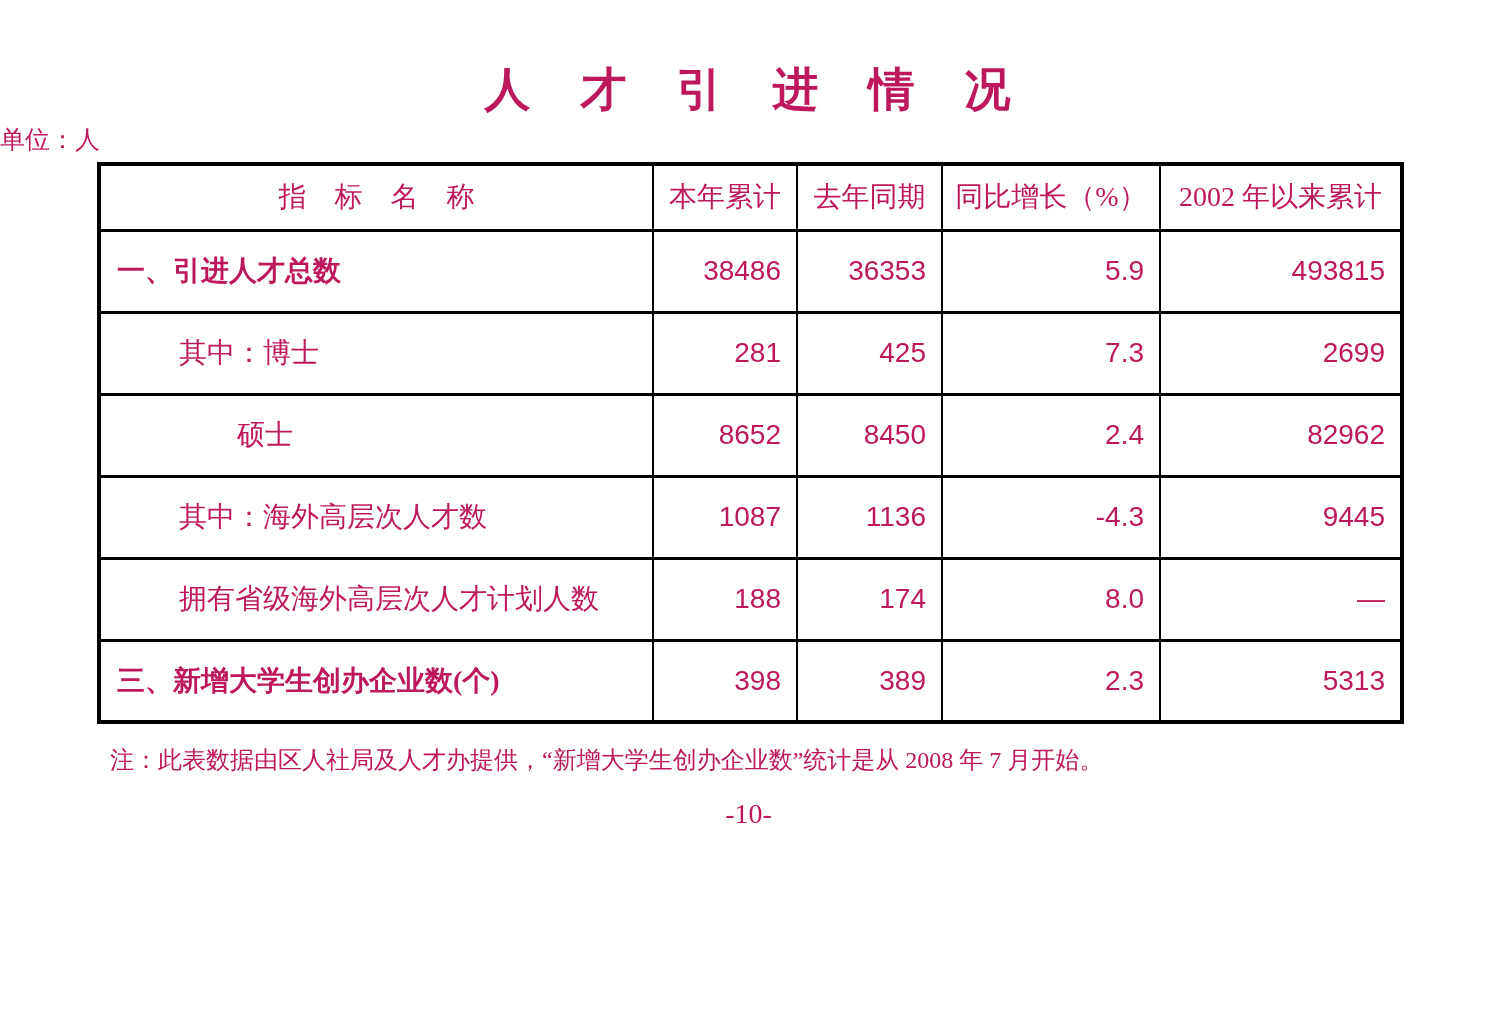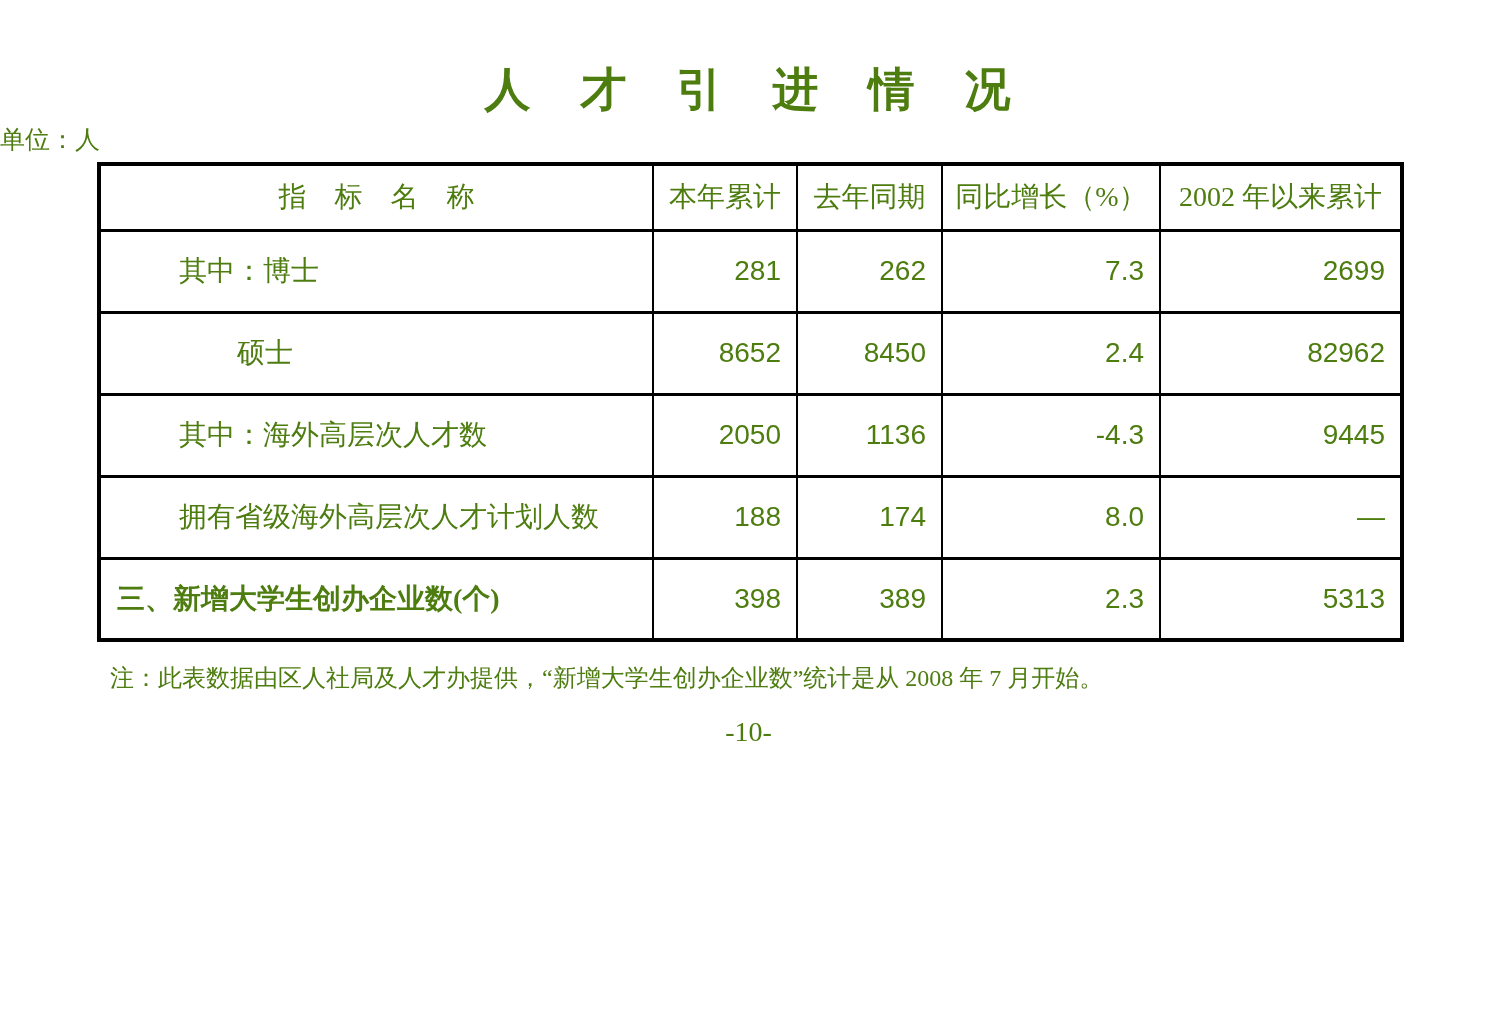--- a/index.html
+++ b/index.html
@@ -2,21 +2,21 @@
 <html><head>
 <meta charset="utf-8">
 <style>
   * { box-sizing: border-box; }
   html, body { margin: 0; padding: 0; background: #ffffff; }
   .page {
     position: relative;
     width: 1497px;
     height: 904px;
     background: #ffffff;
-    color: #4d7c0f;
+    color: #be185d;
     font-family: "Liberation Serif", serif;
     overflow: hidden;
   }
   .title {
     margin: 0;
     padding-top: 62px;
     text-align: center;
     font-size: 46px;
     font-weight: bold;
     letter-spacing: 2px;
@@ -102,36 +102,43 @@
       <tr>
         <th>指　标　名　称</th>
         <th>本年累计</th>
         <th>去年同期</th>
         <th>同比增长（%）</th>
         <th>2002 年以来累计</th>
       </tr>
     </thead>
     <tbody id="tbody">
         <tr>
+          <td class="label indent-0 bold">一、引进人才总数</td>
+          <td class="num">38486</td>
+          <td class="num">36353</td>
+          <td class="num">5.9</td>
+          <td class="num">493815</td>
+        </tr>
+        <tr>
           <td class="label indent-1">其中：博士</td>
           <td class="num">281</td>
-          <td class="num">262</td>
+          <td class="num">425</td>
           <td class="num">7.3</td>
           <td class="num">2699</td>
         </tr>
         <tr>
           <td class="label indent-2">硕士</td>
           <td class="num">8652</td>
           <td class="num">8450</td>
           <td class="num">2.4</td>
           <td class="num">82962</td>
         </tr>
         <tr>
           <td class="label indent-1">其中：海外高层次人才数</td>
-          <td class="num">2050</td>
+          <td class="num">1087</td>
           <td class="num">1136</td>
           <td class="num">-4.3</td>
           <td class="num">9445</td>
         </tr>
         <tr>
           <td class="label indent-1">拥有省级海外高层次人才计划人数</td>
           <td class="num">188</td>
           <td class="num">174</td>
           <td class="num">8.0</td>
           <td class="num">—</td>

